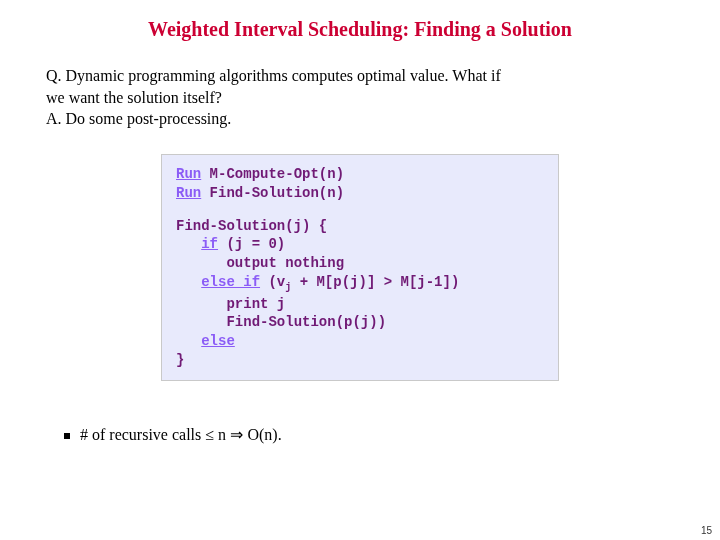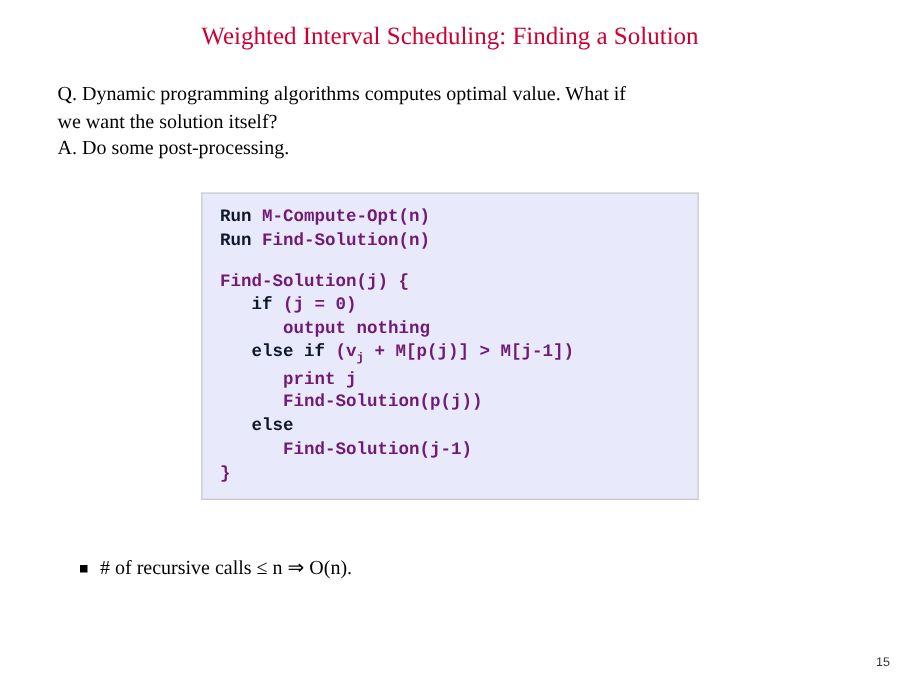--- a/index.html
+++ b/index.html
@@ -16,39 +16,39 @@
     width: 720px;
     height: 540px;
     position: relative;
     box-sizing: border-box;
   }
   .title {
     color: #cc0033;
     font-size: 20px;
     text-align: center;
     padding-top: 18px;
-    font-weight: normal;
+    font-weight: bold;
   }
   .body {
     padding: 24px 46px 0 46px;
     font-size: 16px;
     line-height: 1.35;
   }
   .codebox {
     margin: 24px auto 0 auto;
     width: 398px;
     background: #e8eafc;
     border: 1px solid #c9c9c9;
     padding: 10px 14px 10px 14px;
     font-family: "Courier New", Courier, monospace;
     font-size: 14px;
     line-height: 1.35;
     box-sizing: border-box;
   }
-  .codebox .kw { color: #0f172a; font-weight: bold; }
+  .codebox .kw { color: #8b5cf6; font-weight: bold; text-decoration: underline; }
   .codebox .bld { font-weight: bold; color: #701a75; }
   .codebox .sub { font-size: 10px; vertical-align: sub; }
   .bullet-row {
     padding: 44px 46px 0 64px;
     font-size: 16px;
   }
   .bullet-row .sq {
     display: inline-block;
     width: 6px;
     height: 6px;
@@ -83,21 +83,20 @@
     <div><span class="kw">Run</span><span class="bld"> M-Compute-Opt(n)</span></div>
     <div><span class="kw">Run</span><span class="bld"> Find-Solution(n)</span></div>
     <div style="height:14px"></div>
     <div class="bld">Find-Solution(j) {</div>
     <div>&nbsp;&nbsp;&nbsp;<span class="kw">if</span><span class="bld"> (j = 0)</span></div>
     <div class="bld">&nbsp;&nbsp;&nbsp;&nbsp;&nbsp;&nbsp;<span>output nothing</span></div>
     <div>&nbsp;&nbsp;&nbsp;<span class="kw">else if</span><span class="bld"> (v</span><span class="bld sub">j</span><span class="bld"> + M[p(j)] &gt; M[j-1])</span></div>
     <div class="bld">&nbsp;&nbsp;&nbsp;&nbsp;&nbsp;&nbsp;<span>print j</span></div>
     <div class="bld">&nbsp;&nbsp;&nbsp;&nbsp;&nbsp;&nbsp;<span>Find-Solution(p(j))</span></div>
     <div>&nbsp;&nbsp;&nbsp;<span class="kw">else</span></div>
-    <div class="bld">&nbsp;&nbsp;&nbsp;&nbsp;&nbsp;&nbsp;<span>Find-Solution(j-1)</span></div>
     <div class="bld">}</div>
   </div>
 
   <div class="bullet-row">
     <span class="sq"></span><span># of recursive calls ≤ n  ⇒  O(n).</span>
   </div>
 
   <div class="pagenum">15</div>
 </div>
 

